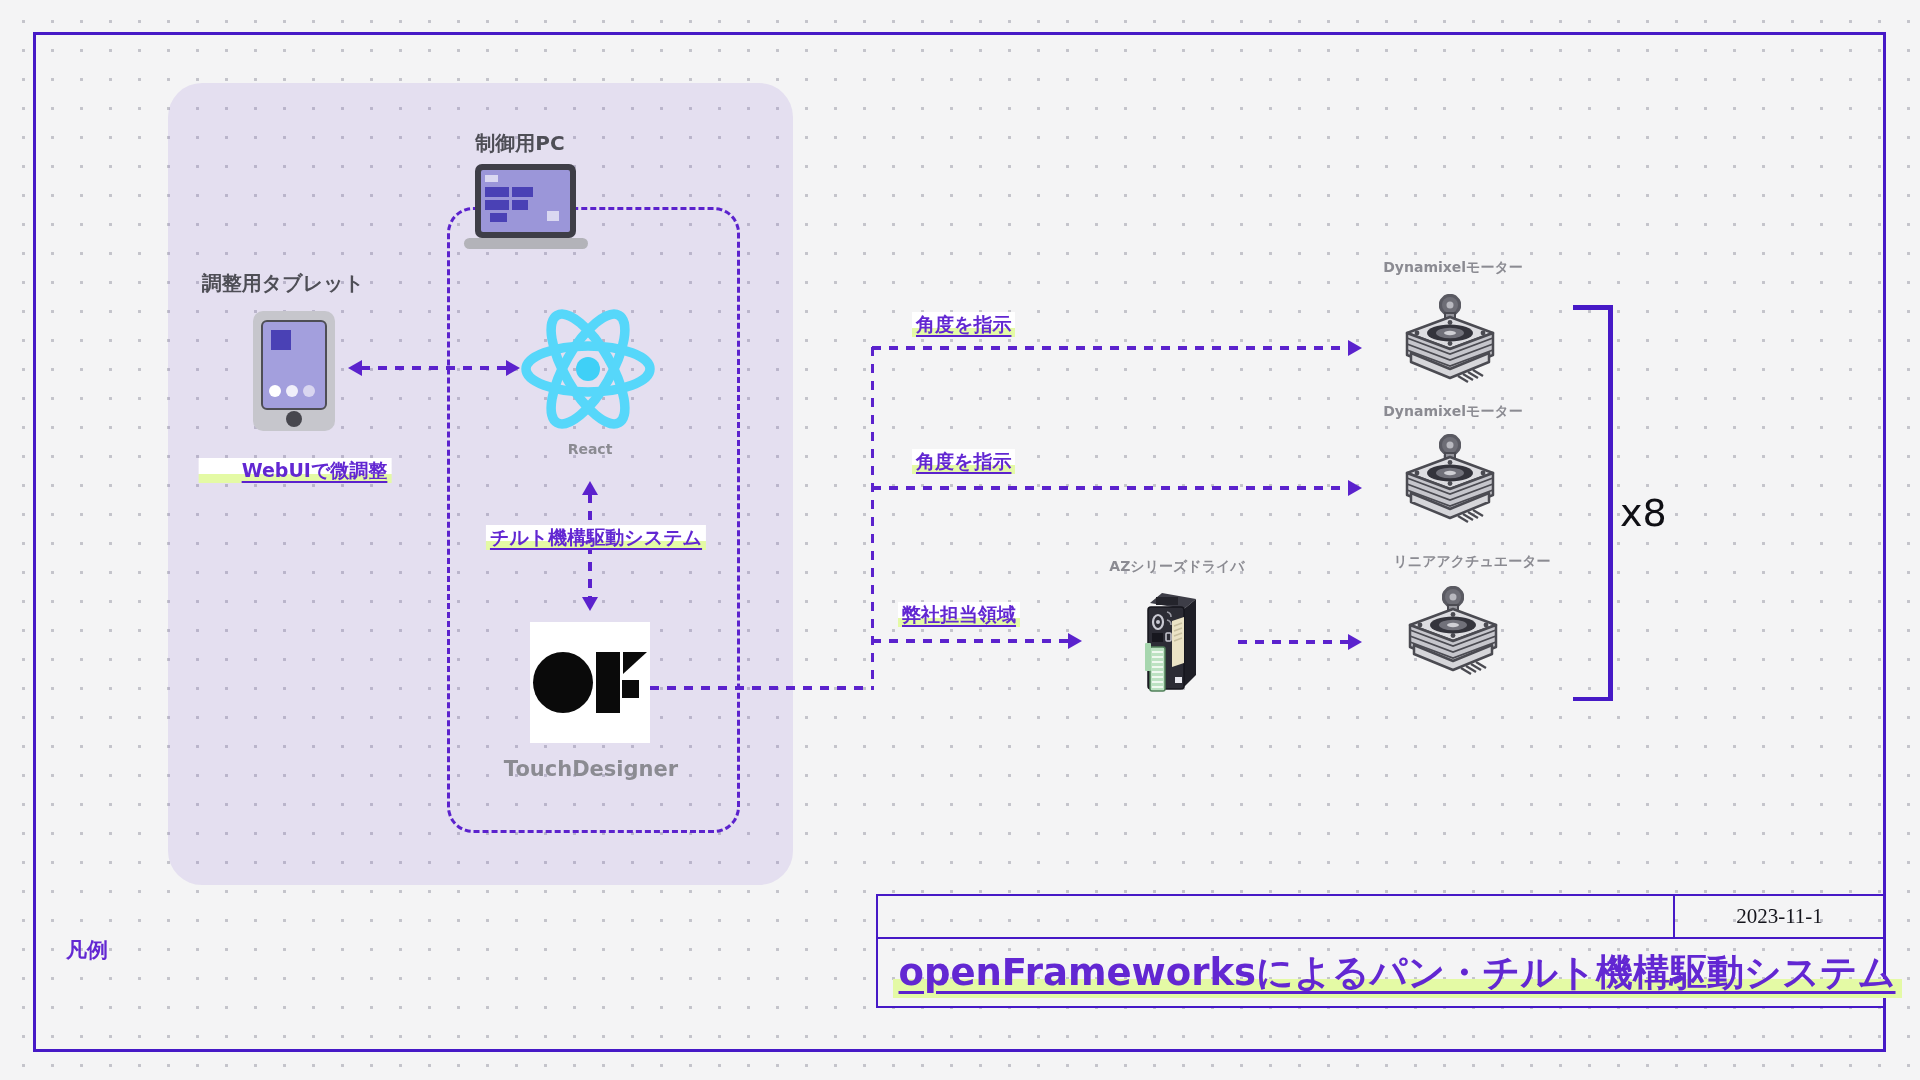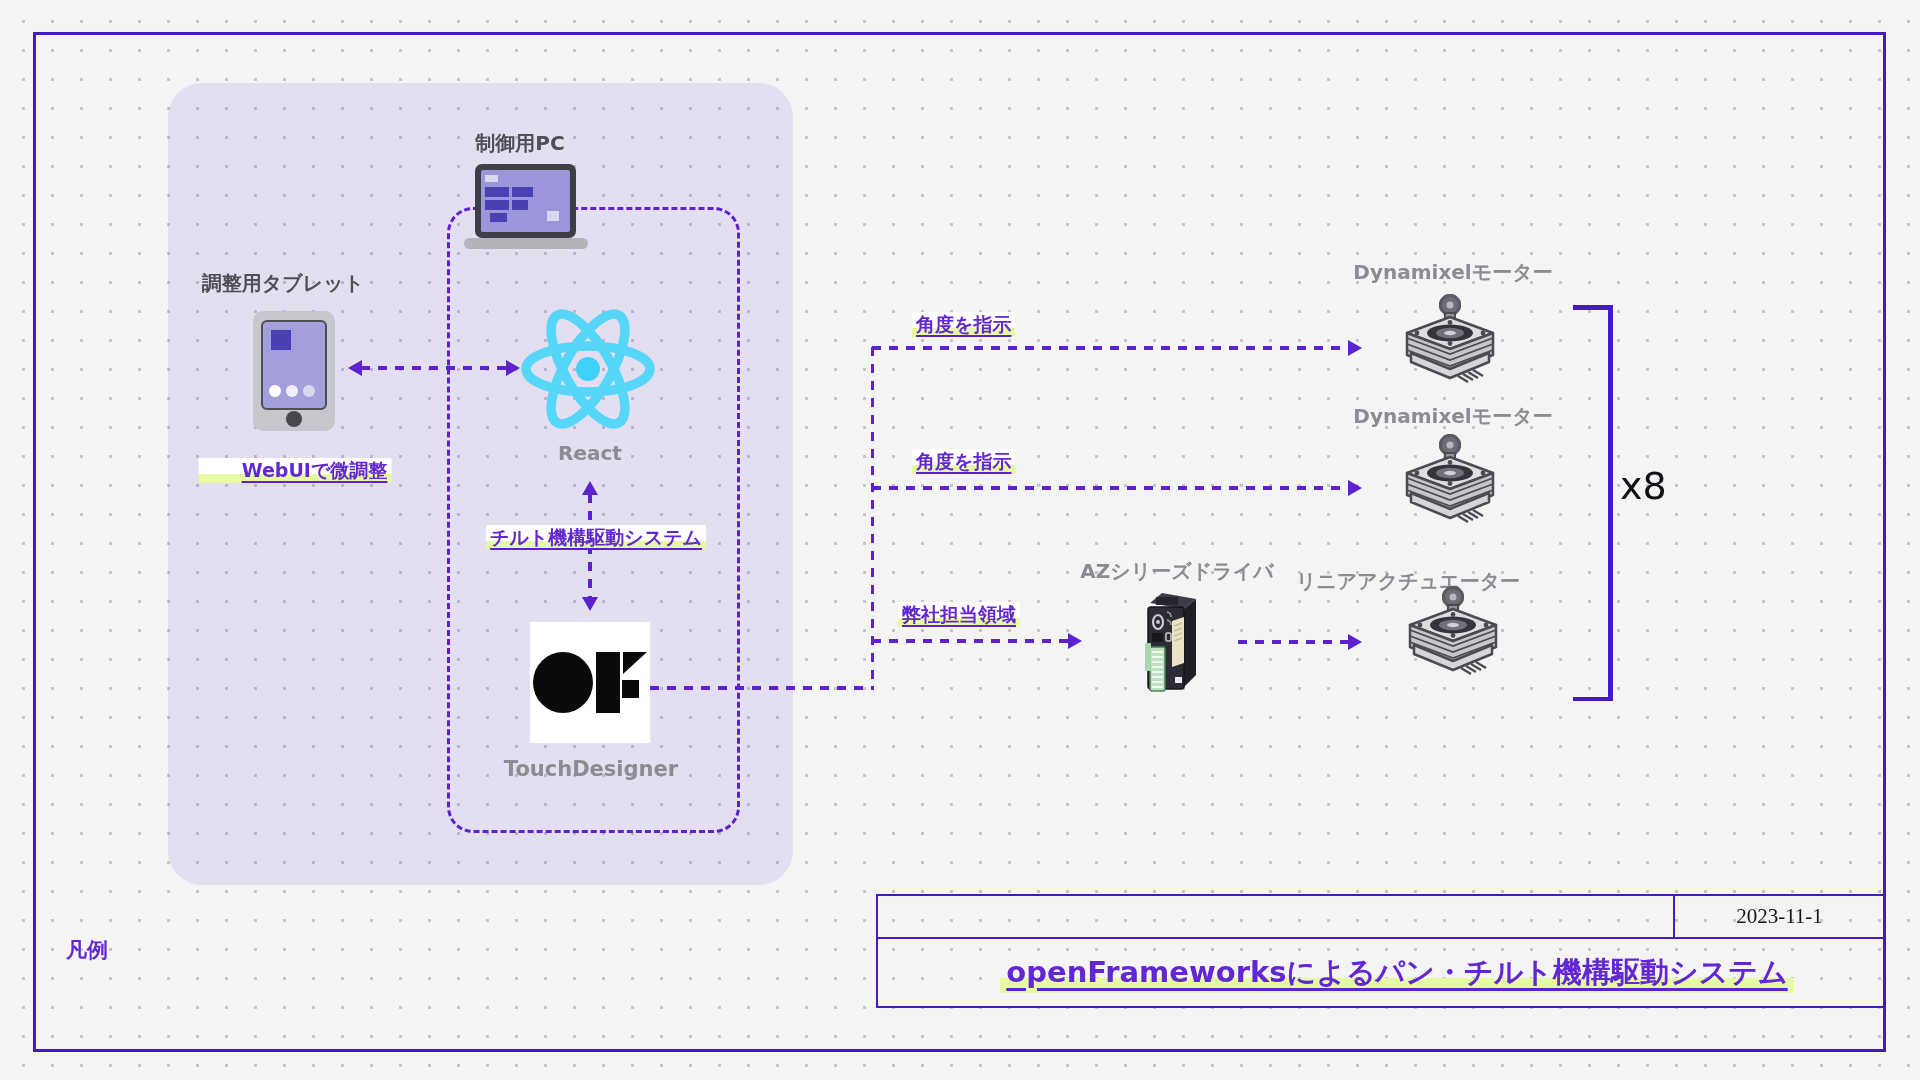--- a/index.html
+++ b/index.html
@@ -24,21 +24,21 @@
     --gray-label:#8b8b92;
     --dark-label:#4e4e56;
   }
   
   .outer-border{left:33px;top:32px;width:1853px;height:1020px;border:3px solid var(--frame);box-sizing:border-box;}
   .company-panel{left:168px;top:83px;width:625px;height:802px;border-radius:34px;background:rgba(113,78,208,.12);}
   .pc-dash-box{left:447px;top:207px;width:293px;height:626px;border:3px dashed var(--accent);border-radius:26px;box-sizing:border-box;background:transparent;}
   
   .nlabel{font-weight:700;white-space:nowrap;transform:translateX(-50%);}
   .nlabel.dark{color:var(--dark-label);font-size:20px;}
-  .nlabel.gray{color:var(--gray-label);font-size:20px;}
+  .nlabel.gray{color:var(--gray-label);font-size:14px;}
   
   .chip{
     transform:translateX(-50%);
     white-space:nowrap;font-weight:700;font-size:19px;line-height:1.2;
     color:var(--tpurple);padding:1px 4px;
     background:linear-gradient(180deg,#ffffff 0 64%,var(--hl) 64% 100%);
     text-decoration:underline;text-decoration-color:var(--accent);
     text-decoration-thickness:2px;text-underline-offset:4px;
   }
   .chip.left{transform:none;}
@@ -65,34 +65,34 @@
   .tablet .tdot{position:absolute;width:12px;height:12px;border-radius:50%;top:63px;}
   .tablet .home{position:absolute;left:33px;top:100px;width:16px;height:16px;border-radius:50%;background:#47474e;}
   
   .oflogo{left:530px;top:622px;width:120px;height:121px;background:#ffffff;}
   .oflogo .c{position:absolute;left:3px;top:30px;width:60px;height:61px;border-radius:50%;background:#0a0a0a;}
   .oflogo .bar{position:absolute;left:66px;top:30px;width:24px;height:61px;background:#0a0a0a;}
   .oflogo .trg{position:absolute;left:93px;top:30px;width:24px;height:22px;background:#0a0a0a;clip-path:polygon(0 0,100% 0,0 100%);}
   .oflogo .sq{position:absolute;left:92px;top:58px;width:17px;height:18px;background:#0a0a0a;}
   
   .brk{background:var(--frame);}
-  .x8{left:1620px;top:464px;font-size:38px;font-weight:500;color:#0f0f14;}
+  .x8{left:1620px;top:491px;font-size:38px;font-weight:500;color:#0f0f14;}
   
   .legend-head{left:66px;top:900px;font-size:21px;font-weight:700;color:var(--tpurple);margin-top:36px;}
   .legend-pill{left:62px;top:941px;width:232px;height:67px;border-radius:34px;background:rgba(113,70,205,.14);
     display:flex;align-items:center;justify-content:center;font-size:19px;font-weight:500;color:#4a4a52;}
   
   .tblock{left:876px;top:894px;width:1010px;height:114px;border:2.5px solid var(--frame);box-sizing:border-box;display:flex;flex-direction:column;}
   .tblock .row1{height:43px;border-bottom:2.5px solid var(--frame);box-sizing:border-box;display:flex;}
   .tblock .spacer{flex:1;}
   .tblock .datecell{width:211px;border-left:2.5px solid var(--frame);box-sizing:border-box;display:flex;align-items:center;justify-content:center;
     font-family:"Liberation Serif","DejaVu Serif",serif;font-size:21px;color:#15151c;}
   .tblock .row2{flex:1;display:flex;align-items:center;justify-content:center;}
   .title-text{
-    font-size:29px;font-weight:700;color:var(--tpurple);white-space:nowrap;padding:0 6px;
+    font-size:37px;font-weight:700;color:var(--tpurple);white-space:nowrap;padding:0 6px;
     background:linear-gradient(180deg,transparent 0 62%,var(--hl) 62% 100%);
     text-decoration:underline;text-decoration-color:var(--accent);
     text-decoration-thickness:2.5px;text-underline-offset:6px;margin-left:32px;
   }
   svg{display:block;}
 </style>
 </head>
 <body>
 
 <div id="stage">
@@ -233,21 +233,21 @@
   <div class="nlabel gray" style="left:1453px;top:259px;">Dynamixelモーター</div>
   <svg style="left:1402px;top:292px;" width="96" height="104">
     <use href="#motor-sym"></use>
     </svg>
 
   <div class="nlabel gray" style="left:1453px;top:403px;">Dynamixelモーター</div>
   <svg style="left:1402px;top:432px;" width="96" height="104">
     <use href="#motor-sym"></use>
     </svg>
 
-  <div class="nlabel gray" style="left:1408px;top:553px;margin-top:15px;">リニアアクチュエーター</div>
+  <div class="nlabel gray" style="left:1472px;top:553px;">リニアアクチュエーター</div>
   <svg style="left:1405px;top:584px;" width="96" height="104">
     <use href="#motor-sym"></use>
     </svg>
 
   <div class="nlabel gray" style="left:1177px;top:558px;">AZシリーズドライバ</div>
   <svg style="left:1142px;top:589px;" width="60" height="110">
     <use href="#driver-sym"></use>
     </svg>
 
   <div class="brk" style="left:1608px;top:305px;width:4.5px;height:396px;"></div>

